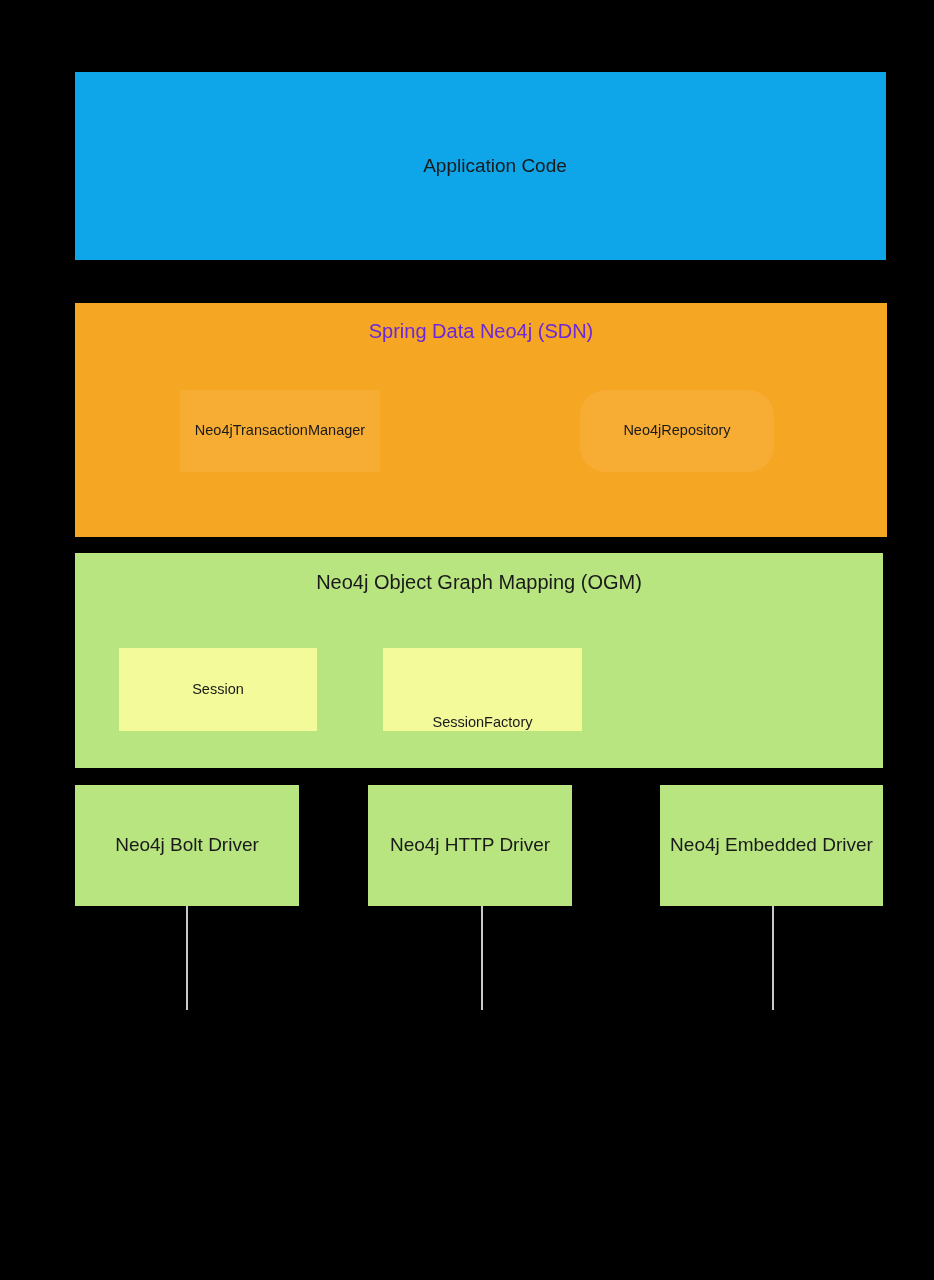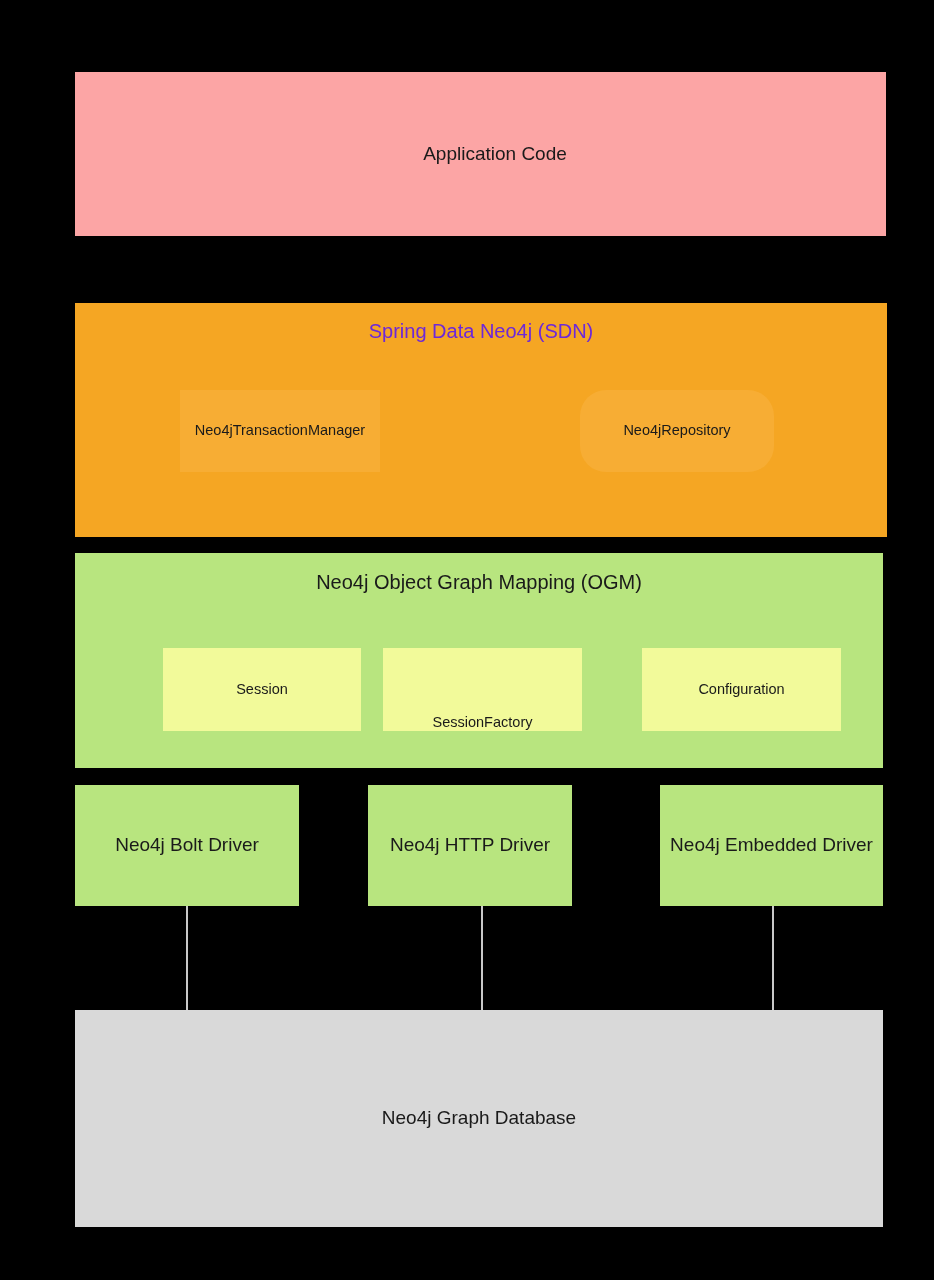--- a/index.html
+++ b/index.html
@@ -28,22 +28,22 @@
     text-align: center;
     line-height: 1.2;
     white-space: nowrap;
   }
 
   
   #app-code {
     left: 75px;
     top: 72px;
     width: 811px;
-    height: 164px;
-    background: #fca5a5;
+    height: 188px;
+    background: #0ea5e9;
     font-size: 19px;
     padding-left: 29px;
   }
 
   
   #sdn-layer {
     left: 75px;
     top: 303px;
     width: 812px;
     height: 234px;
@@ -105,21 +105,21 @@
     top: 95px;
     height: 83px;
     background: #f2fa9a;
     display: flex;
     align-items: center;
     justify-content: center;
     font-size: 14.5px;
     color: #1a1a1a;
     white-space: nowrap;
   }
-  #ogm-sub-0 { left: 44px;  width: 198px; margin-left: 44px; }
+  #ogm-sub-0 { left: 44px;  width: 198px; }
   #ogm-sub-1 { left: 308px; width: 199px; align-items: flex-end; }
   #ogm-sub-2 { left: 567px; width: 199px; }
 
   
   .driver {
     top: 785px;
     height: 121px;
     background: #b8e57f;
     font-size: 19px;
     overflow: hidden;
@@ -170,36 +170,30 @@
   </div>
 
   <div id="ogm-layer" class="box">
     <div id="ogm-title">Neo4j Object Graph Mapping (OGM)</div>
     <div class="ogm-sub" id="ogm-sub-0">
       <span>Session</span>
     </div>
     <div class="ogm-sub" id="ogm-sub-1">
       <span>SessionFactory</span>
     </div>
-    <div class="ogm-sub" id="ogm-sub-2">
-      <span>Configuration</span>
-    </div>
   </div>
 
   <div class="box driver" id="driver-0">
     <span>Neo4j Bolt Driver</span>
   </div>
   <div class="box driver" id="driver-1">
     <span>Neo4j HTTP Driver</span>
   </div>
   <div class="box driver" id="driver-2">
     <span>Neo4j Embedded Driver</span>
   </div>
 
   <div class="connector" id="connector-0"></div>
   <div class="connector" id="connector-1"></div>
   <div class="connector" id="connector-2"></div>
 
-  <div class="box" id="database">
-    <span>Neo4j Graph Database</span>
-  </div>
 
 </div>
 
 </body></html>

